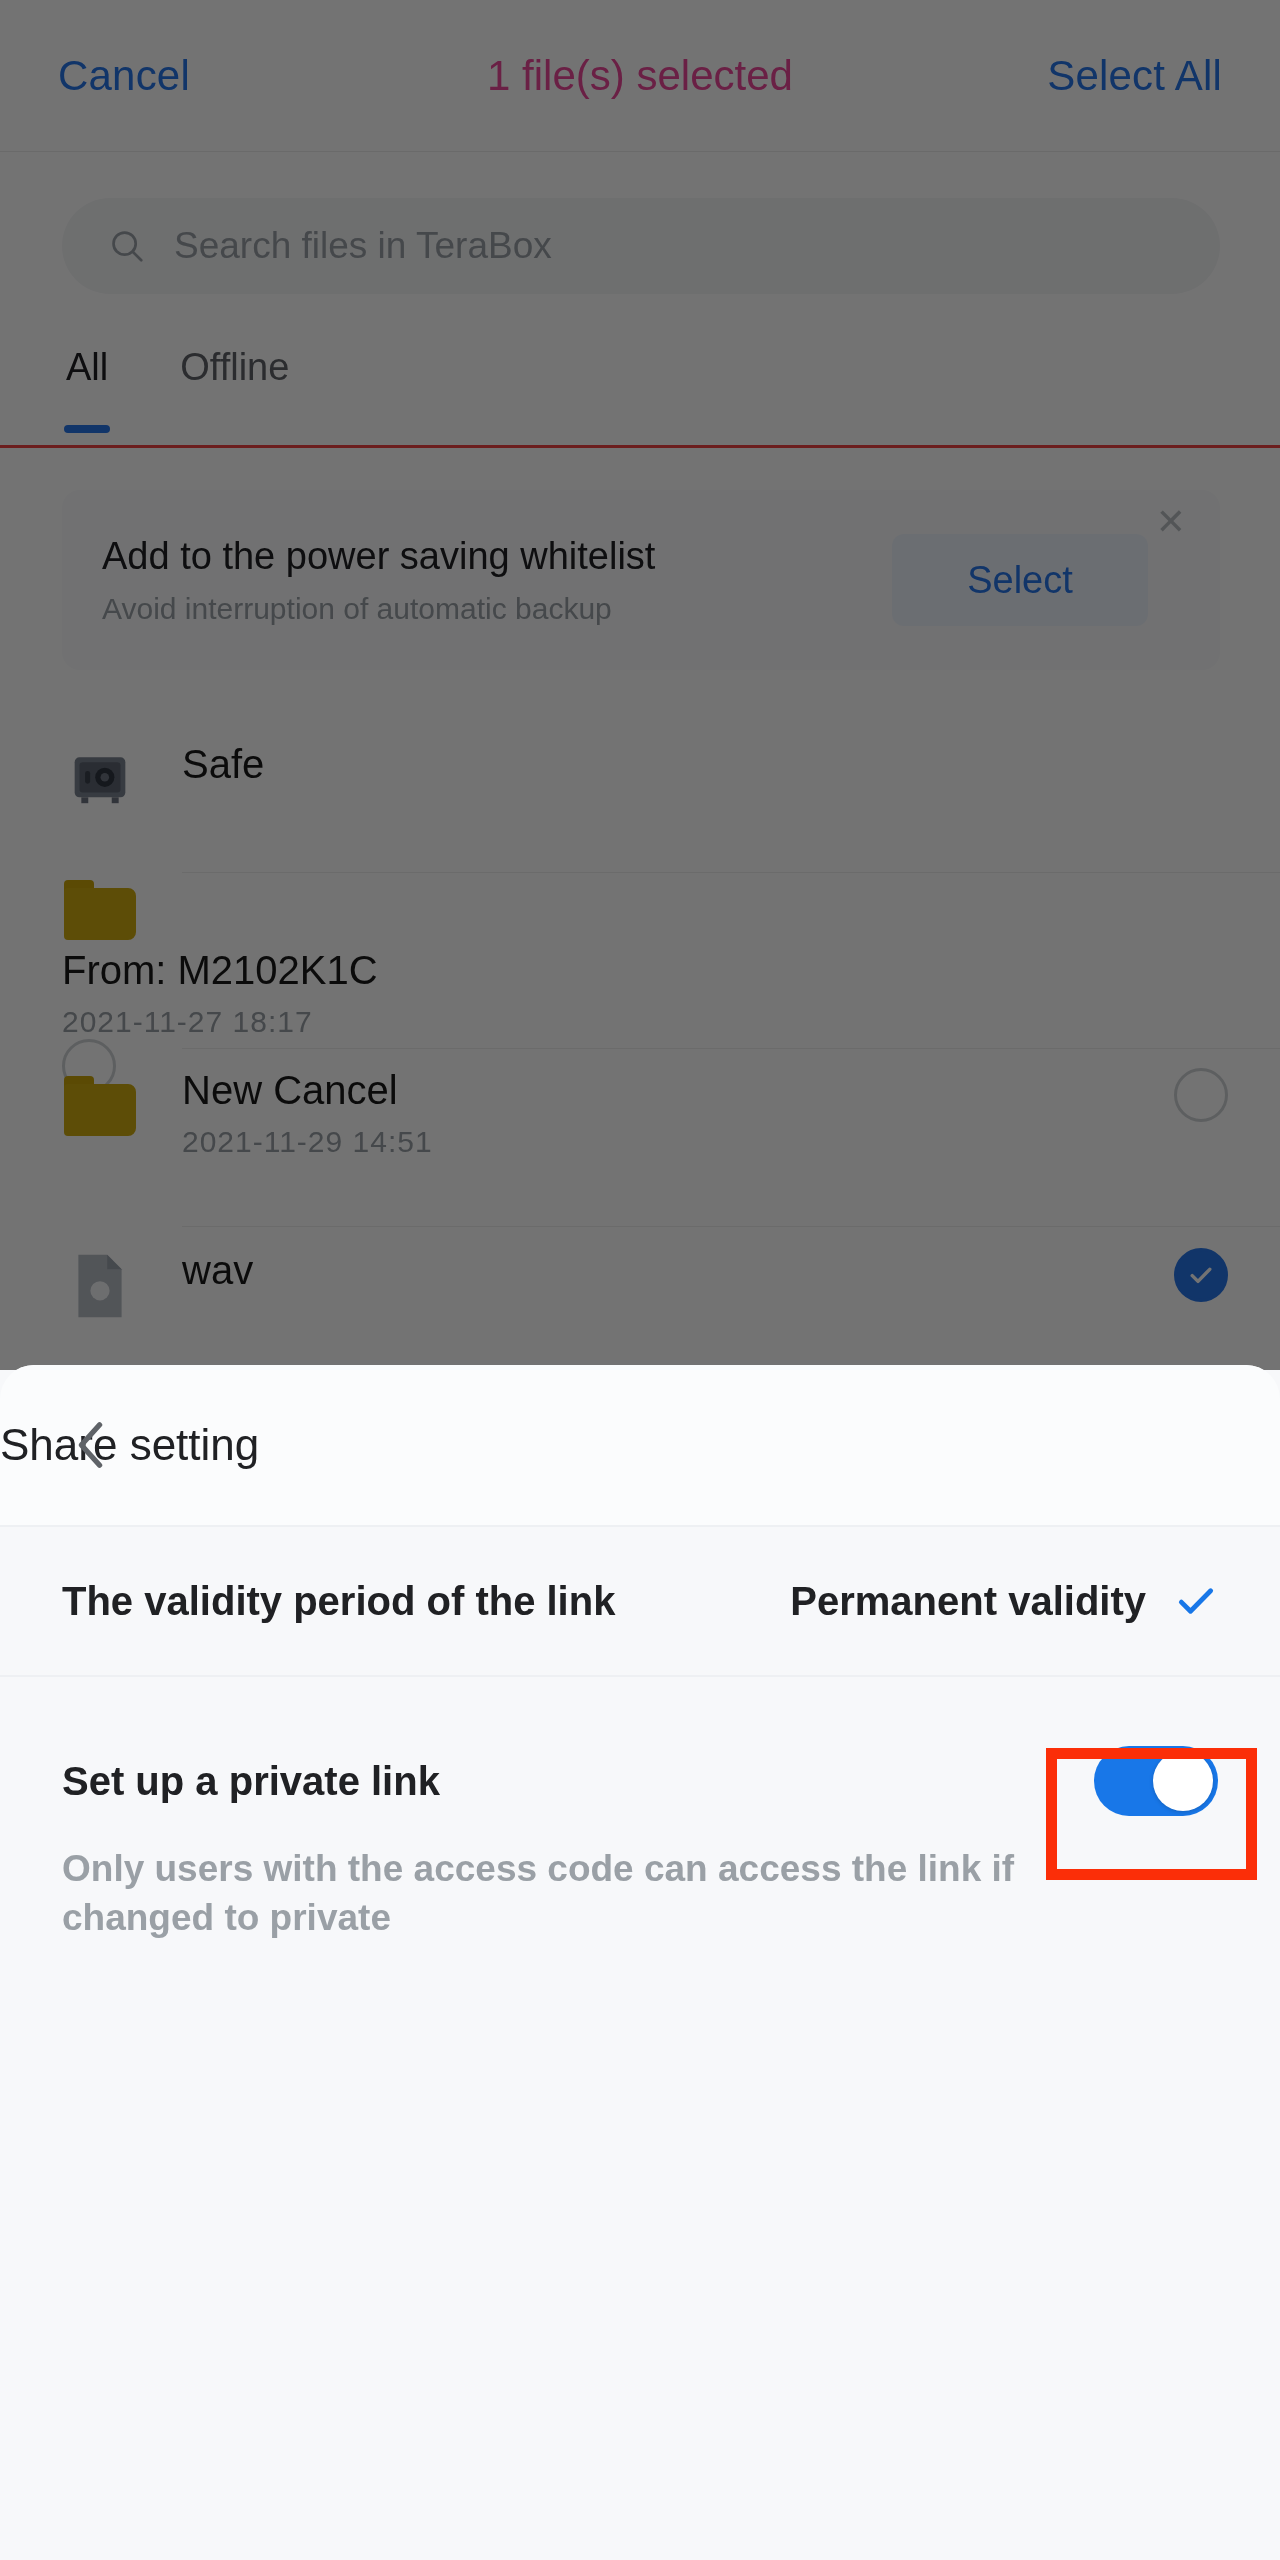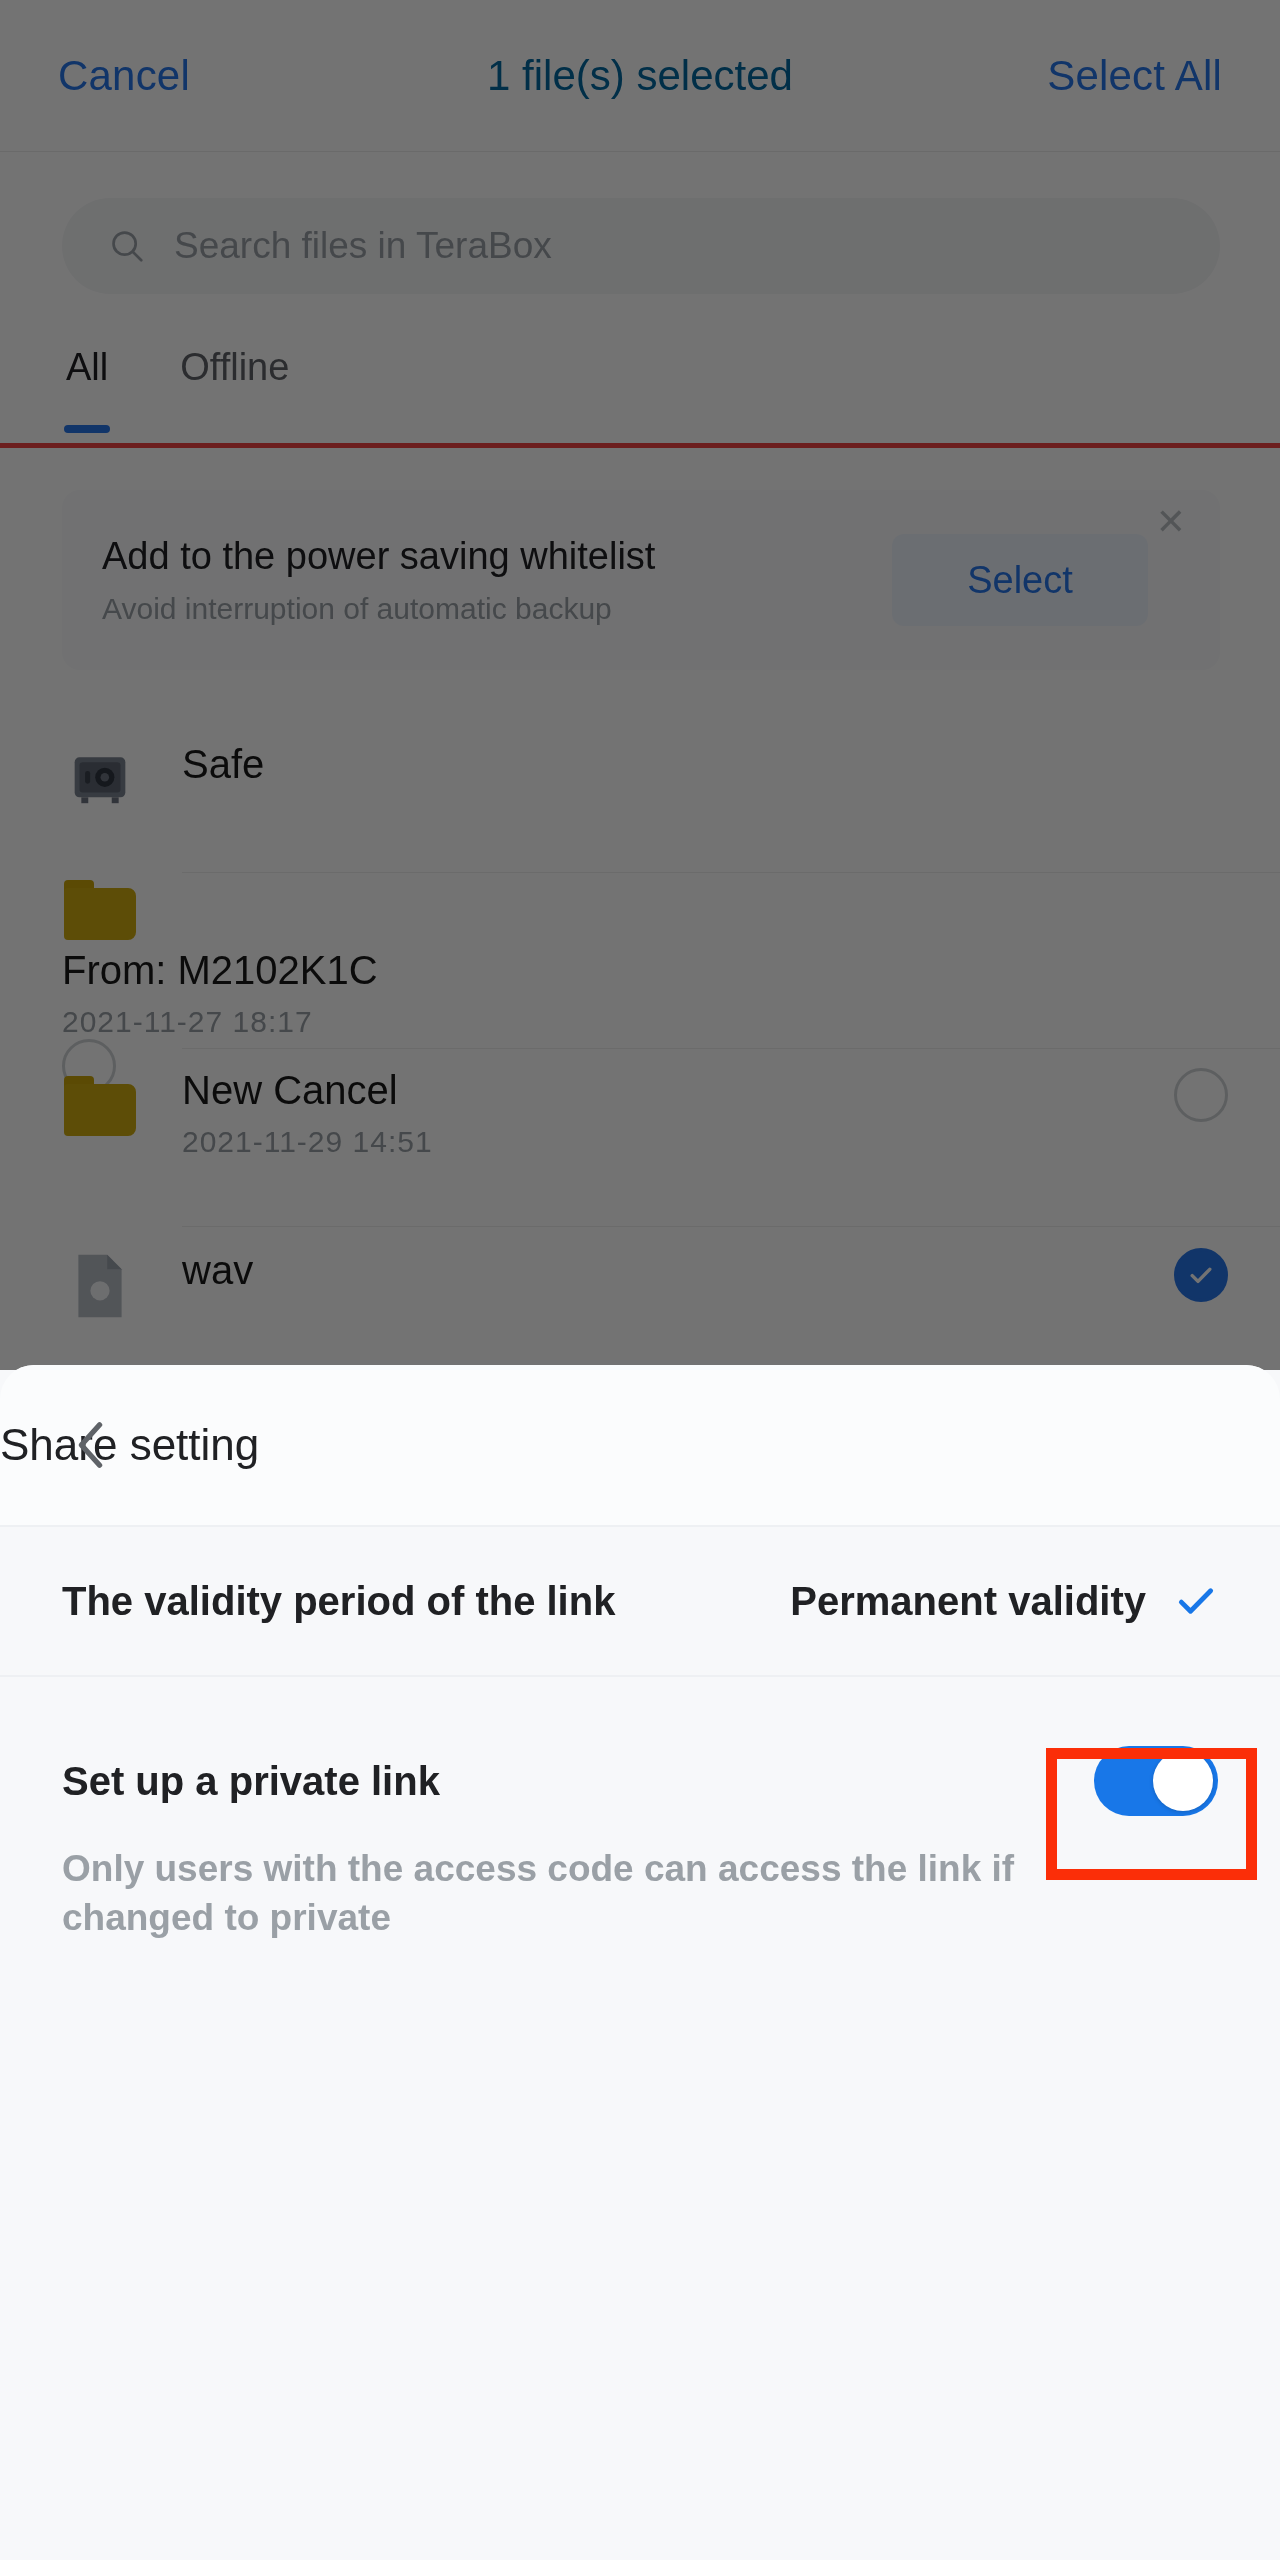--- a/index.html
+++ b/index.html
@@ -53,21 +53,21 @@
     border-bottom: 1px solid #ececec;
   }
   .hdr-btn {
     font-size: 42px;
     color: #2775e8;
     letter-spacing: 0.2px;
     white-space: nowrap;
   }
   .hdr-title {
     font-size: 42px;
-    color: #0369a1;
+    color: #ec4899;
     font-weight: 400;
     position: absolute;
     left: 0; right: 0;
     text-align: center;
     pointer-events: none;
   }
 
   
   .search-wrap {
     position: absolute;
@@ -92,21 +92,21 @@
 
   
   .tabs {
     position: absolute;
     left: 0; top: 340px;
     width: 1280px;
     height: 108px;
     display: flex;
     align-items: flex-start;
     padding-left: 66px;
-    border-bottom: 5px solid #ef4444;
+    border-bottom: 3px solid #ef4444;
   }
   .tab {
     font-size: 38px;
     color: #5f6368;
     margin-right: 72px;
     position: relative;
     padding-top: 6px;
   }
   .tab.active { color: #202124; }
   .tab.active::after {

